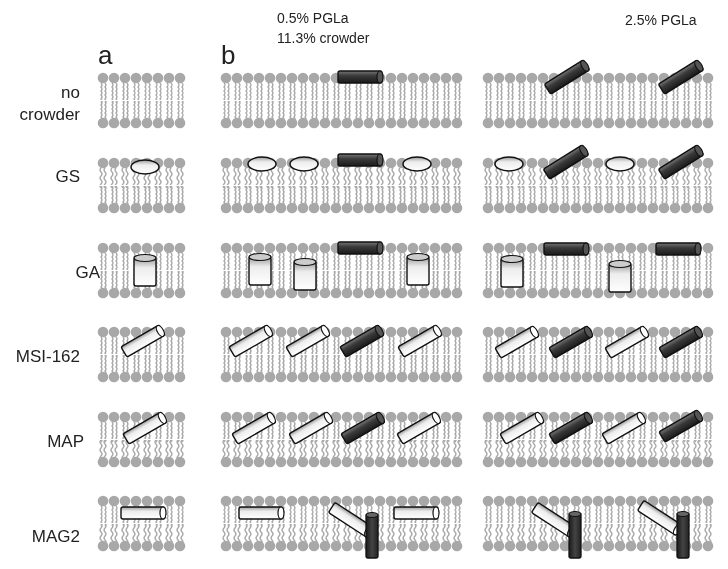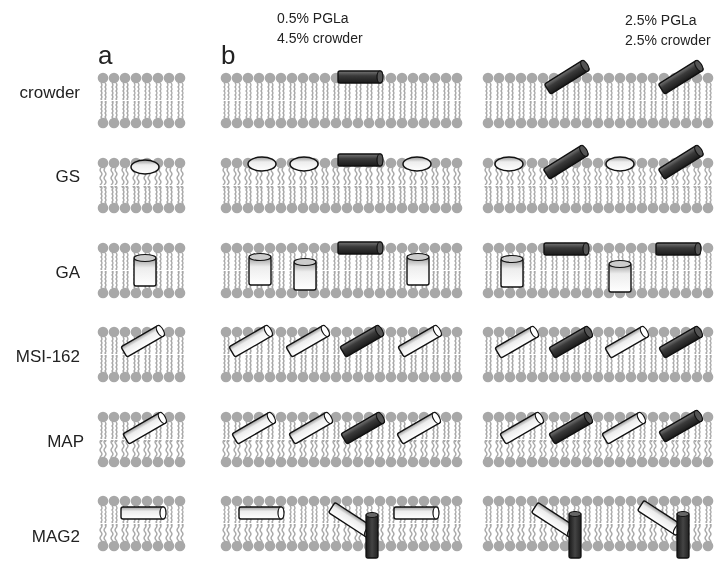--- a/index.html
+++ b/index.html
@@ -8,34 +8,34 @@
   .rowlabel{font-size:17px;text-align:right;width:80px;line-height:22px;}
   .cond{font-size:14px;line-height:20px;}
   .panel{font-size:26px;}
   svg{position:absolute;left:0;top:0;}
 </style>
 </head>
 <body>
 
 <div class="txt cond" style="left:277px;top:8px;">
   <div>0.5% PGLa</div>
-  <div>4.5% crowder</div>
+  <div>11.3% crowder</div>
 </div>
 <div class="txt cond" style="left:577px;top:10px;margin-left:48px;">
   <div>2.5% PGLa</div>
-  <div>2.5% crowder</div>
 </div>
 <div class="txt panel" style="left:98px;top:40px;">a</div>
 <div class="txt panel" style="left:221px;top:40px;">b</div>
 
 <div class="txt rowlabel" style="left:0px;top:82px;">
+  <div>no</div>
   <div>crowder</div>
 </div>
 <div class="txt rowlabel" style="left:0px;top:166px;">GS</div>
-<div class="txt rowlabel" style="left:0px;top:262px;">GA</div>
+<div class="txt rowlabel" style="left:0px;top:262px;padding-left:20px;">GA</div>
 <div class="txt rowlabel" style="left:0px;top:346px;">MSI-162</div>
 <div class="txt rowlabel" style="left:4px;top:431px;">MAP</div>
 <div class="txt rowlabel" style="left:0px;top:526px;">MAG2</div>
 
 <svg id="fig" width="728" height="569" viewBox="0 0 728 569">
   <defs>
     <linearGradient id="light" x1="0" y1="0" x2="0" y2="1">
       <stop offset="0" stop-color="#9a9a9a"></stop>
       <stop offset="0.35" stop-color="#ededed"></stop>
       <stop offset="1" stop-color="#ffffff"></stop>

